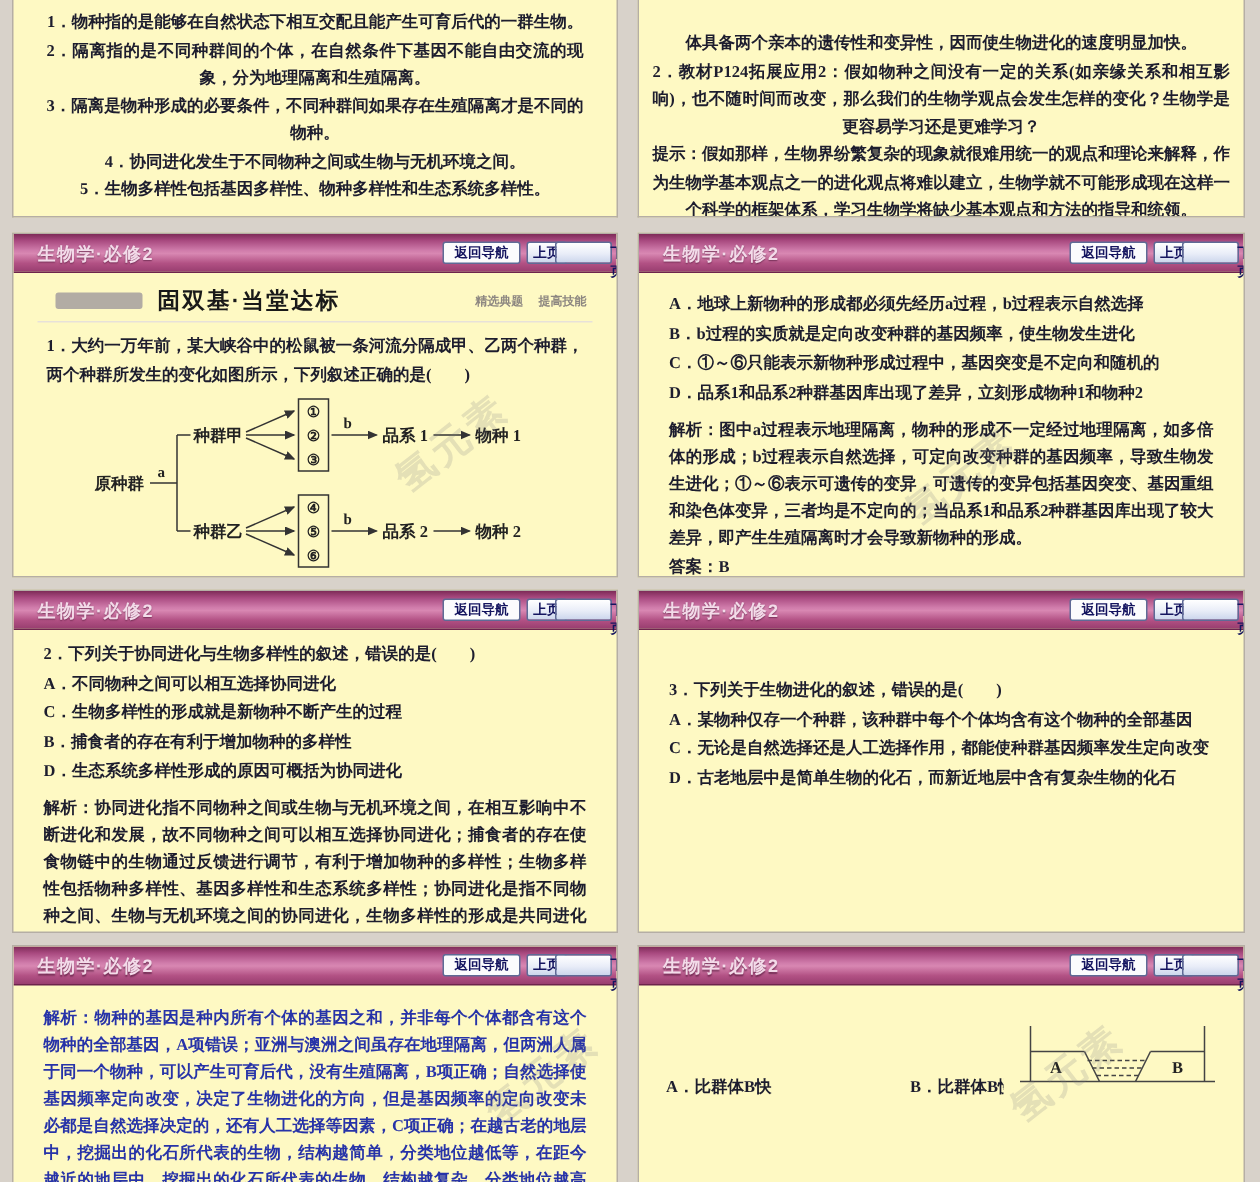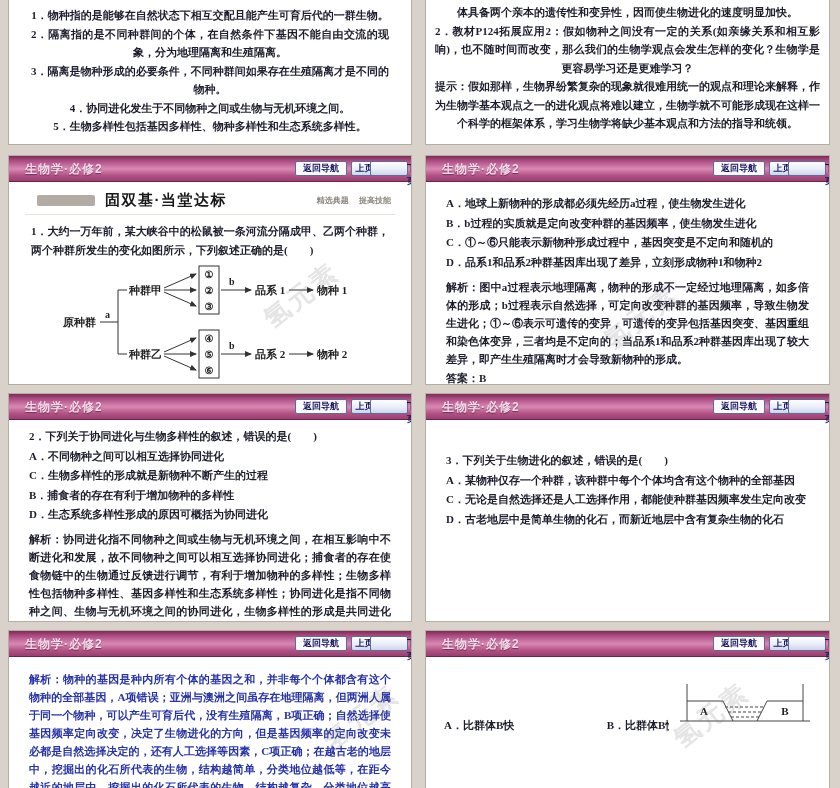--- a/index.html
+++ b/index.html
@@ -1,19 +1,19 @@
 <!DOCTYPE html>
 <html><head>
 <meta charset="utf-8">
 <style>
   * { margin:0; padding:0; box-sizing:border-box; }
   html,body { background:#d8d2ca; }
   .page { position:relative; width:840px; height:788px; background:#d8d2ca; overflow:hidden;
           font-family:"Liberation Serif","DejaVu Serif",serif; }
-  .slide { position:absolute; background:#ffffff; border:1px solid #b5aea5; overflow:hidden; }
+  .slide { position:absolute; background:#fef9c3; border:1px solid #b5aea5; overflow:hidden; }
   .crop-top { border-top:none; }
   .crop-bottom { border-bottom:none; }
 
   
   .bar { position:relative; height:26px;
          background:linear-gradient(180deg,#7e2b58 0%,#a94a80 18%,#d07cab 44%,#d887b2 52%,#b25184 78%,#993e70 100%);
          border-bottom:1px solid #6d244c;text-decoration:underline; }
   .bar-title { position:absolute; left:16px; top:5px; font:bold 12px "Liberation Sans",sans-serif;
                color:#f3dbe9; text-shadow:0 1px 1px rgba(60,10,40,.55); letter-spacing:1px; }
   .btn { position:absolute; top:5px; height:15px; line-height:13px; text-align:center;
@@ -50,21 +50,21 @@
   #s1 { left:8px;   top:0;     width:404px; height:145px; }
   #s2 { left:425px; top:0;     width:405px; height:145px; }
   #s3 { left:8px;   top:155px; width:404px; height:230px; }
   #s4 { left:425px; top:155px; width:405px; height:230px; }
   #s5 { left:8px;   top:393px; width:404px; height:229px; }
   #s6 { left:425px; top:393px; width:405px; height:229px; }
   #s7 { left:8px;   top:630px; width:404px; height:158px; }
   #s8 { left:425px; top:630px; width:405px; height:158px; }
 
   #s1 .body { padding:6px 22px 0; }
-  #s2 .body { padding:3px 9px 0; }
+  #s2 .body { padding:20px 9px 0; }
   #s3 .body { padding:0 16px; height:203px; }
   #s3 .q    { margin:7px 6px 0; }
   #s4 .body { padding:12px 20px 0; }
   #s4 .analysis { margin-top:6px; line-height:18px; }
   #s5 .body { padding:7px 20px 0; }
   #s5 .analysis { margin-top:5px; line-height:18.2px; }
   #s6 .body { padding:31px 20px 0; }
   #s7 .body { padding:13px 20px 0; }
   #s7 .analysis { line-height:18px; }
   #s8 .body { padding:20px 18px 0; }
@@ -162,21 +162,21 @@
   </div>
 
   <div class="slide" id="s4">
     <div class="bar">
       <span class="bar-title">生物学·必修2</span>
       <span class="btn btn-back">返回导航</span>
       <span class="btn btn-prev">上页</span>
       <span class="btn btn-next">下页</span>
     </div>
     <div class="body">
-      <p class="txt opt">A．地球上新物种的形成都必须先经历a过程，使生物发生进化</p>
+      <p class="txt opt">A．地球上新物种的形成都必须先经历a过程，b过程表示自然选择</p>
       <p class="txt opt">B．b过程的实质就是定向改变种群的基因频率，使生物发生进化</p>
       <p class="txt opt">C．①～⑥只能表示新物种形成过程中，基因突变是不定向和随机的</p>
       <p class="txt opt">D．品系1和品系2种群基因库出现了差异，立刻形成物种1和物种2</p>
       <p class="txt just analysis">解析：图中a过程表示地理隔离，物种的形成不一定经过地理隔离，如多倍体的形成；b过程表示自然选择，可定向改变种群的基因频率，导致生物发生进化；①～⑥表示可遗传的变异，可遗传的变异包括基因突变、基因重组和染色体变异，三者均是不定向的；当品系1和品系2种群基因库出现了较大差异，即产生生殖隔离时才会导致新物种的形成。</p>
       <p class="txt ans">答案：B</p>
     </div>
   </div>
 
   <div class="slide" id="s5">
     <div class="bar">

